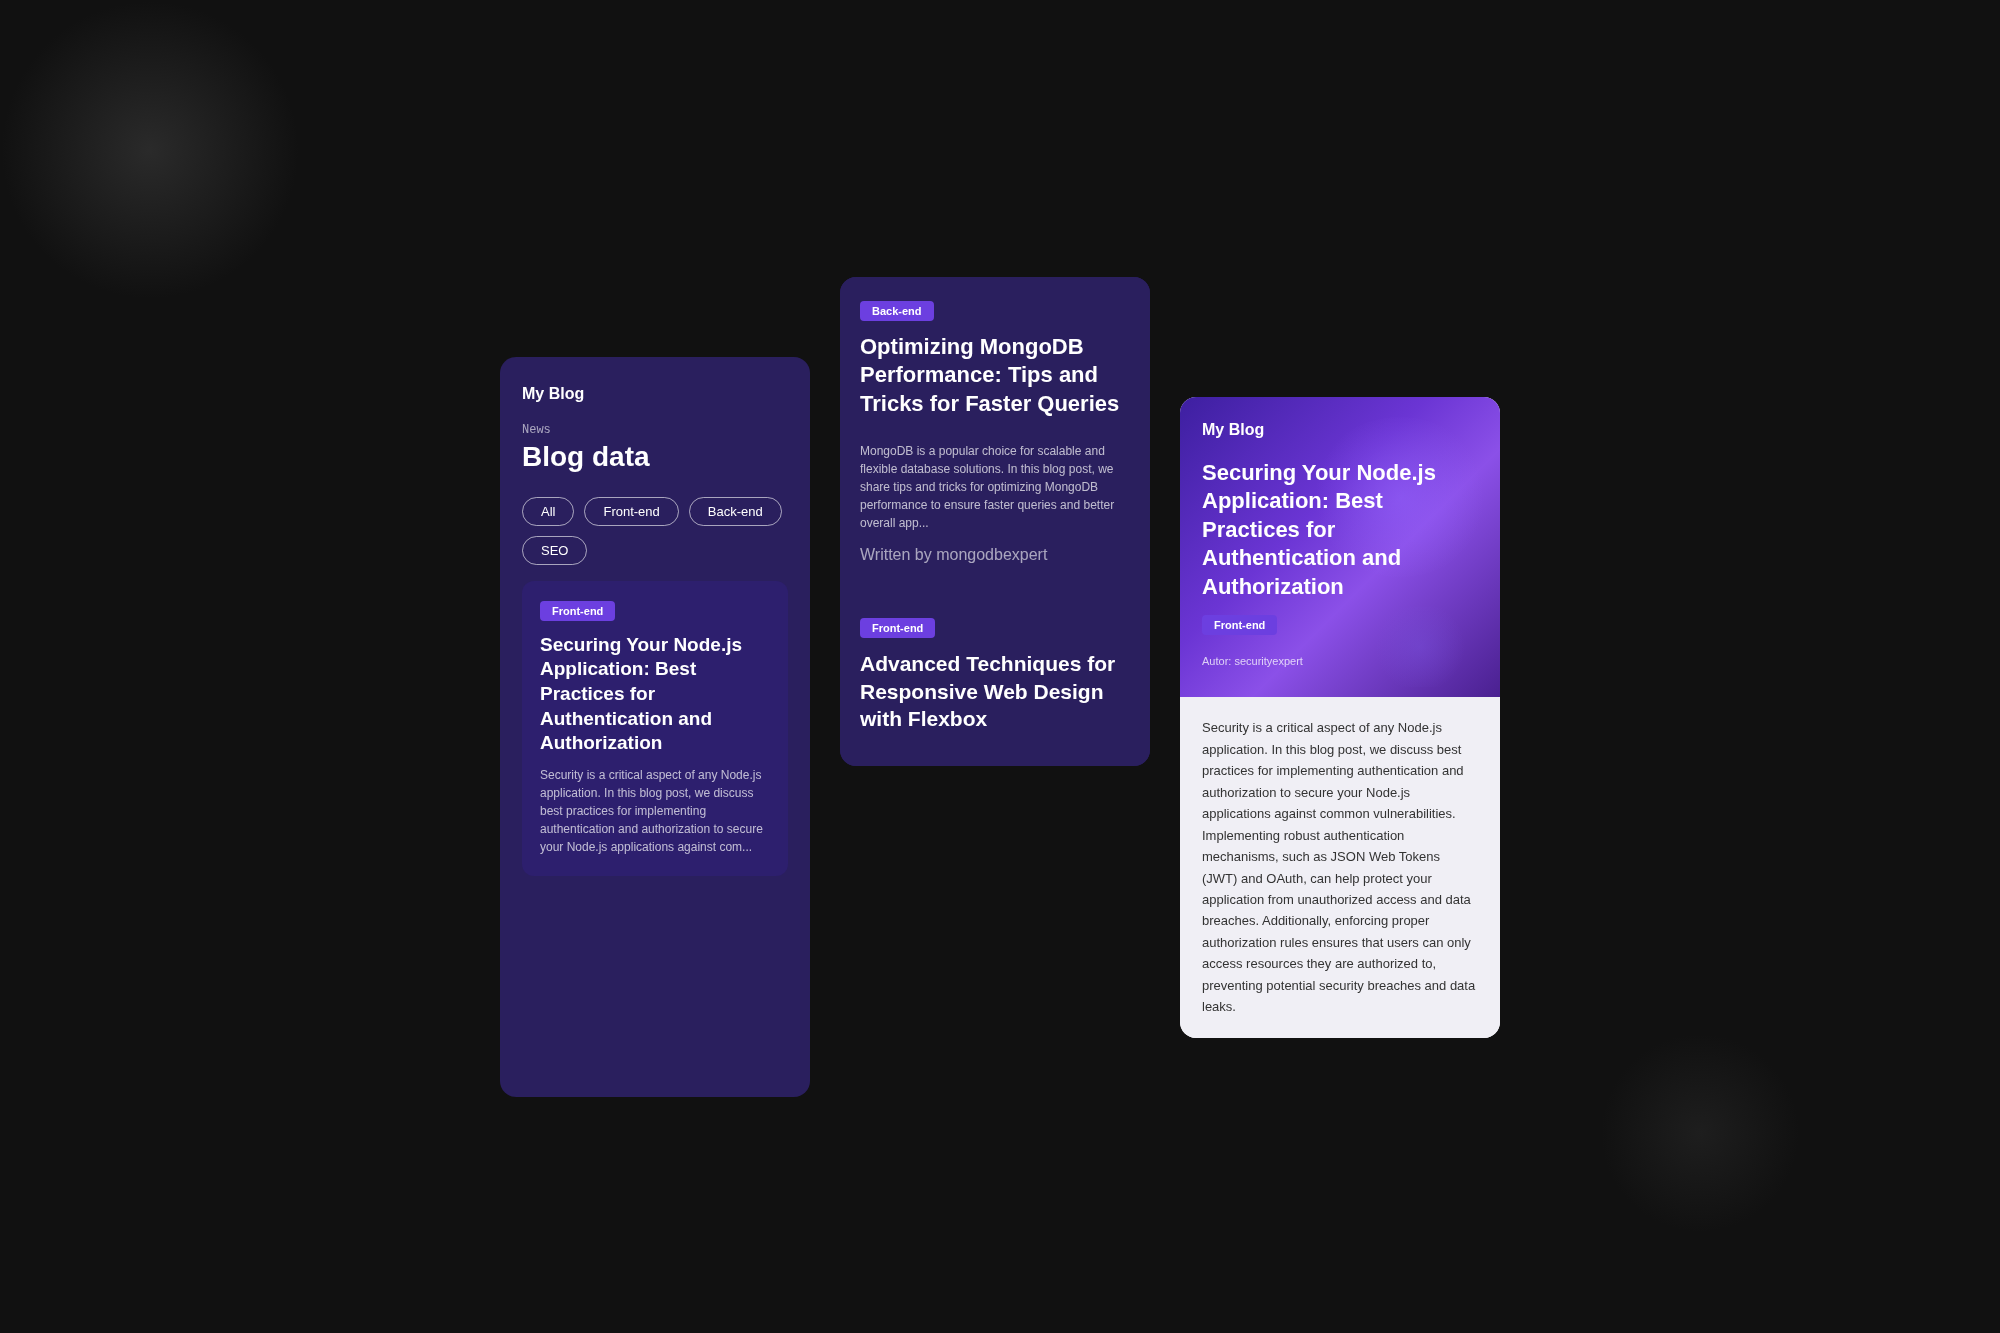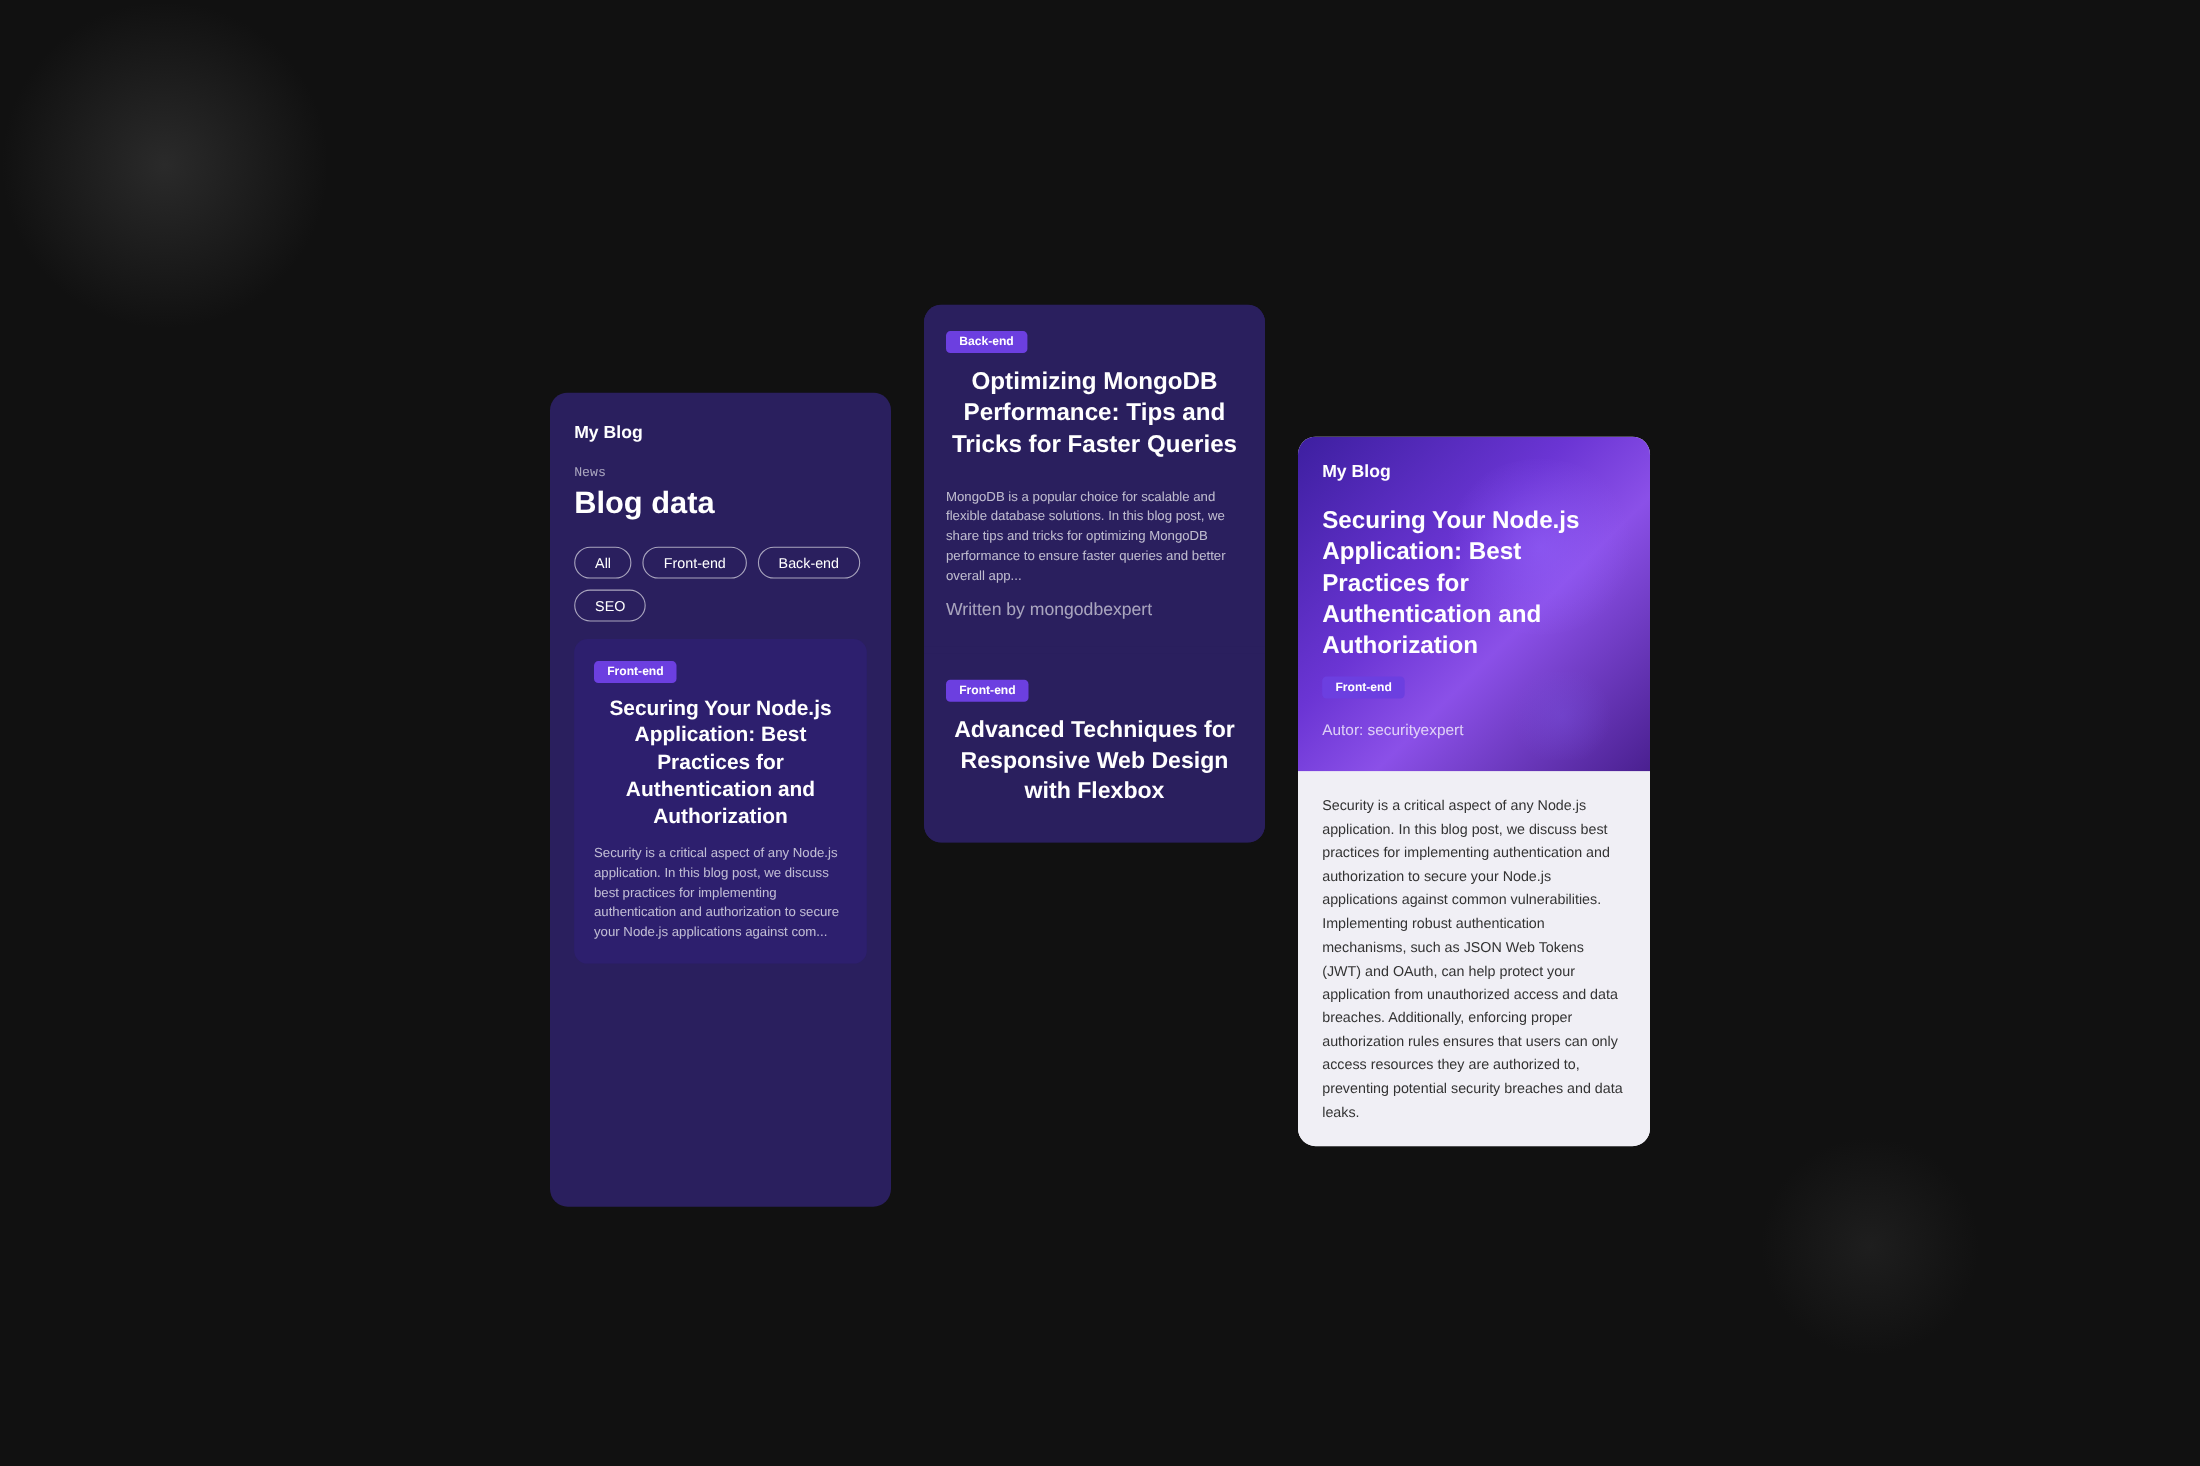--- a/index.html
+++ b/index.html
@@ -130,21 +130,20 @@
 
     .tag-frontend { background: #6c3fe0; color: white; }
     .tag-backend { background: #6c3fe0; color: white; }
 
     .card-title {
       font-size: 19px;
       font-weight: 800;
       color: white;
       line-height: 1.3;
       margin-bottom: 10px;
-      text-align: center;
     }
 
     .card-excerpt {
       font-size: 12px;
       color: rgba(255,255,255,0.7);
       line-height: 1.5;
     }
 
     
     .middle-card-top {
@@ -201,21 +200,21 @@
       font-size: 22px;
       font-weight: 800;
       color: white;
       line-height: 1.3;
       margin-bottom: 14px;
       position: relative;
       z-index: 1;
     }
 
     .detail-author {
-      font-size: 14px;
+      font-size: 11px;
       color: rgba(255,255,255,0.75);
       margin-top: 8px;
     }
 
     .detail-body {
       background: #f0eff5;
       padding: 20px 22px;
     }
 
     .detail-body-text {

